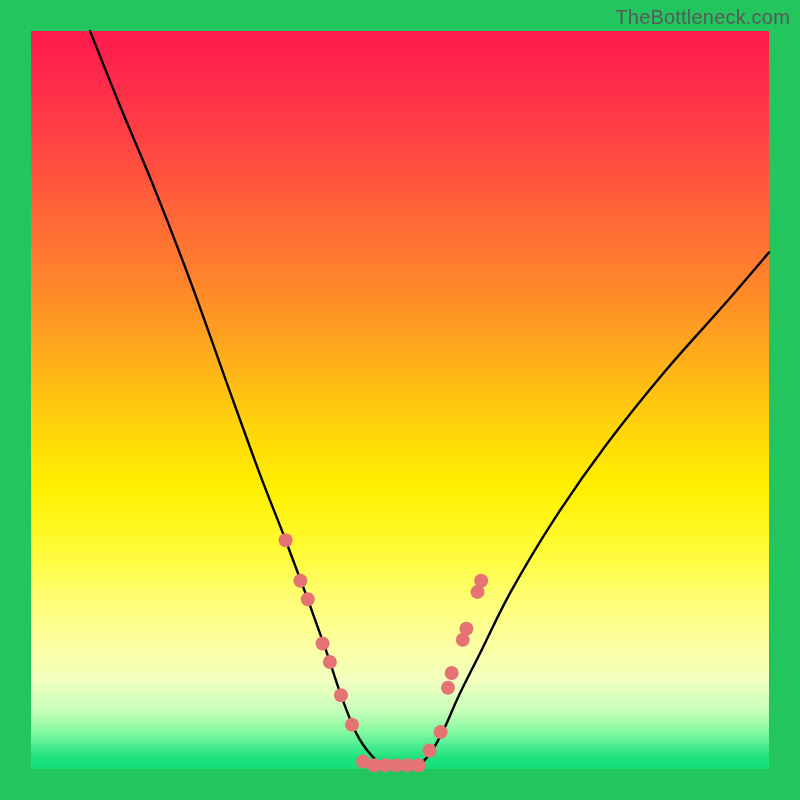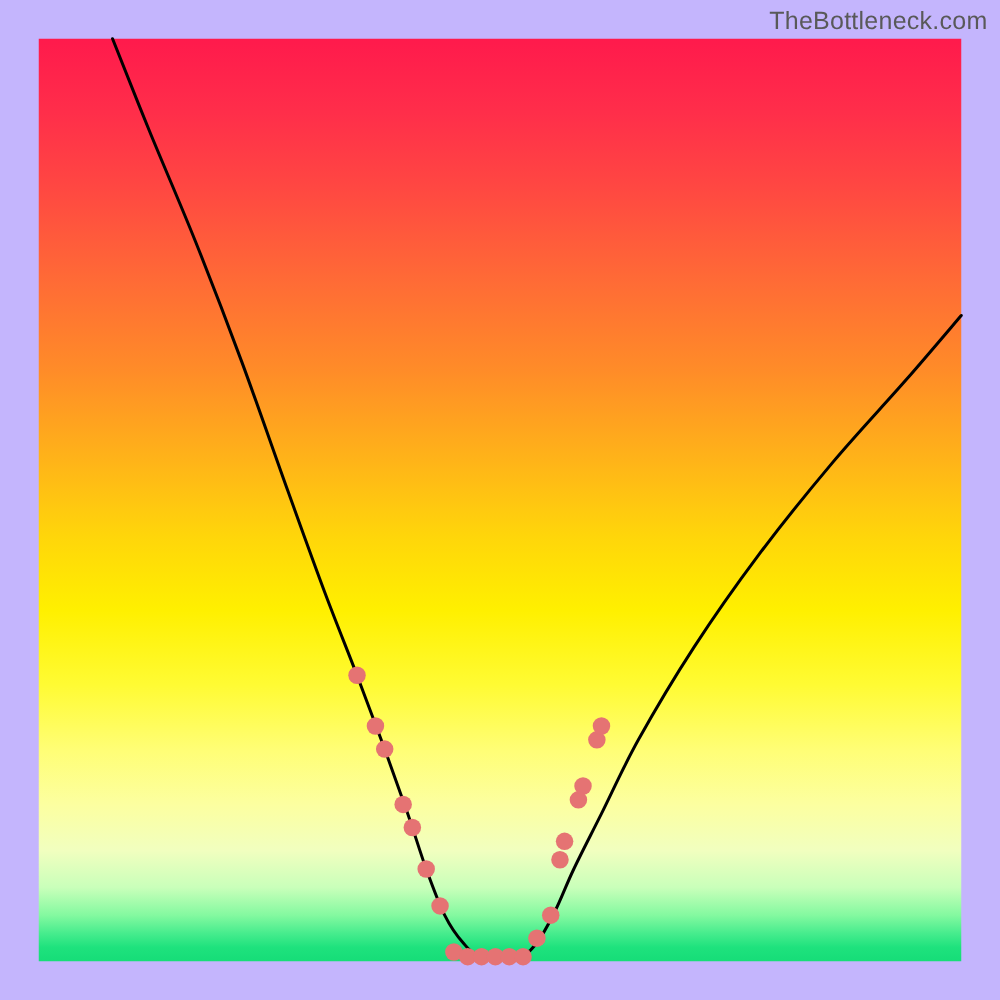--- a/index.html
+++ b/index.html
@@ -10,21 +10,21 @@
     overflow: hidden;
     background: #000;
     font-family: Arial, Helvetica, sans-serif;
   }
   .frame {
     position: absolute;
     left: 0;
     top: 0;
     width: 800px;
     height: 800px;
-    background: #c4b5fd;
+    background: #22c55e;
   }
   .plot-area {
     position: absolute;
     left: 31px;
     top: 31px;
     width: 738px;
     height: 738px;
     
     background: linear-gradient(
       to bottom,

